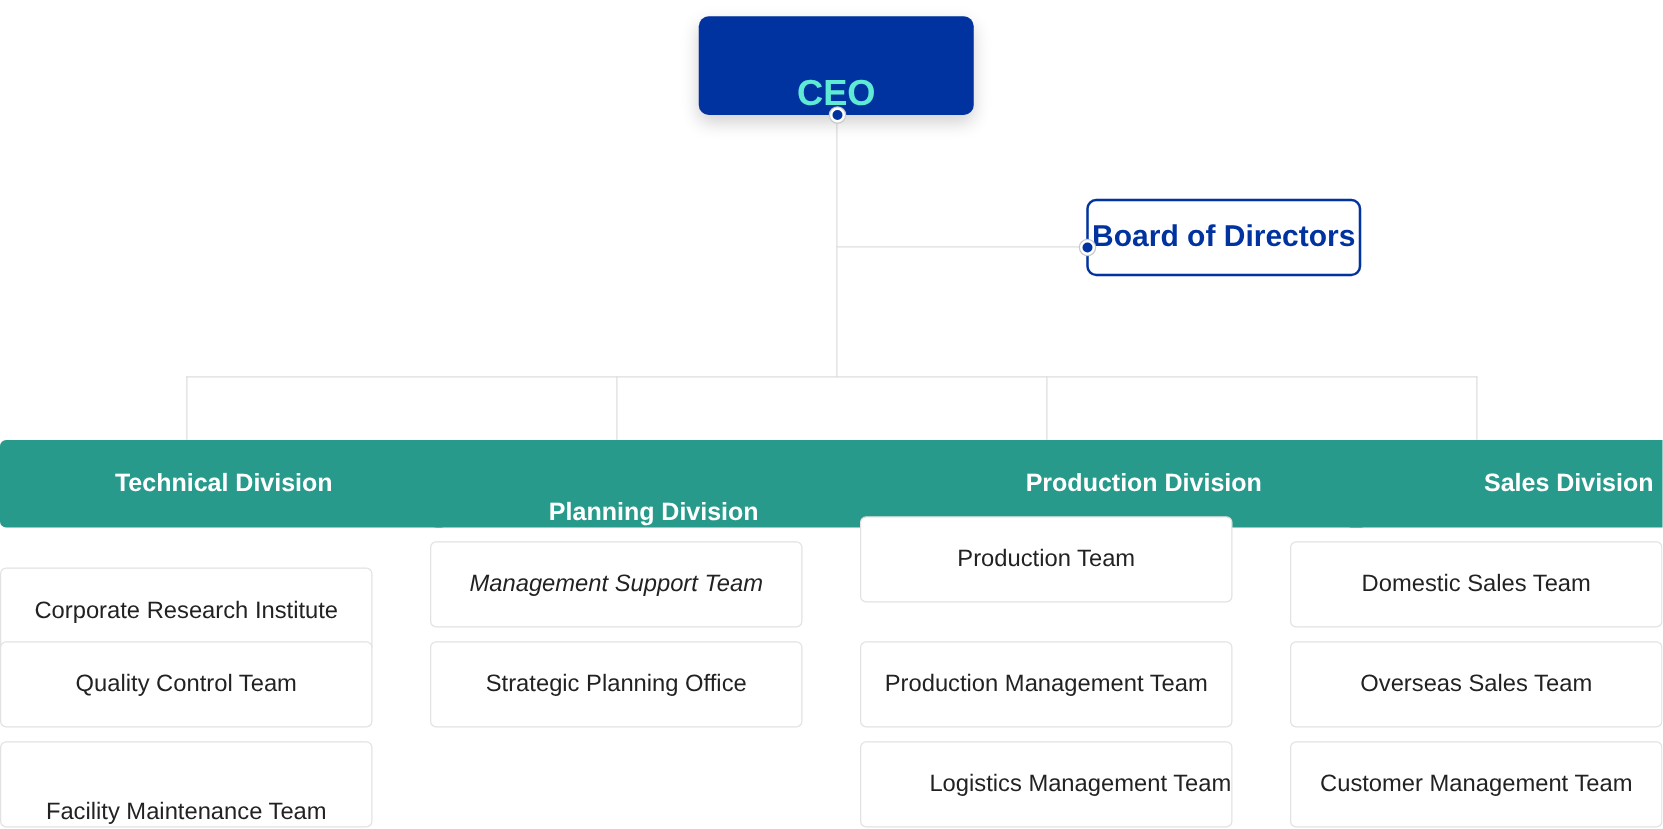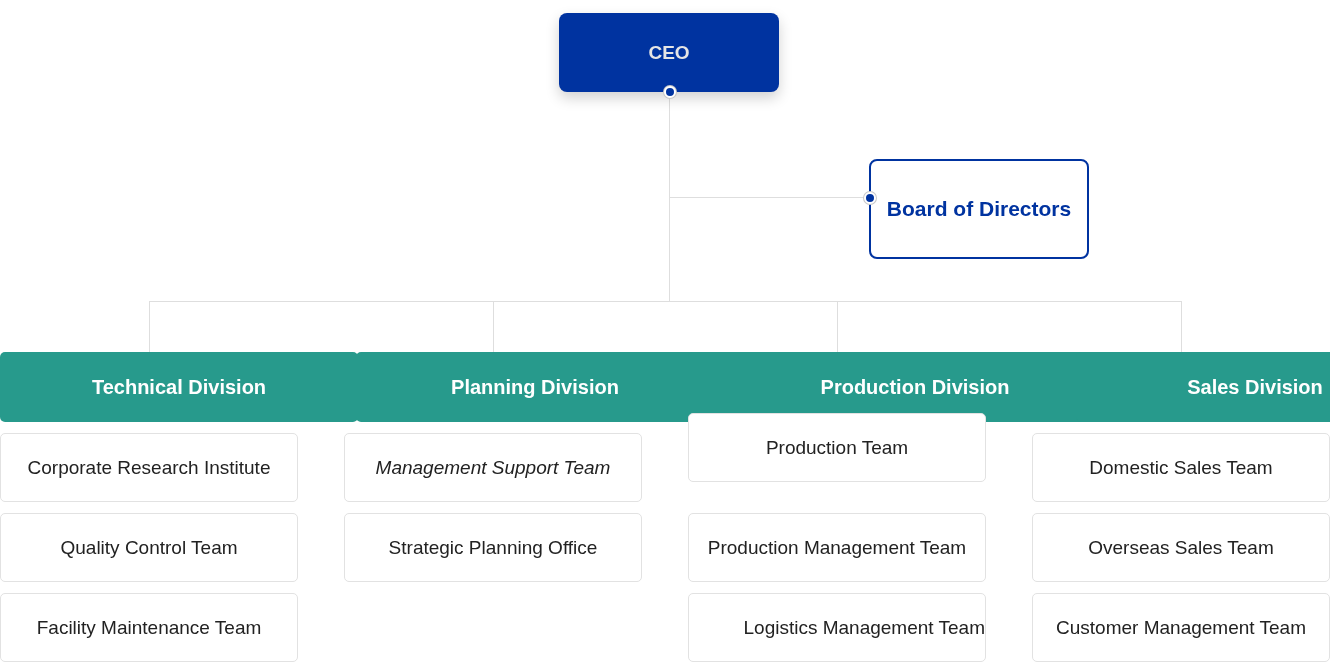--- a/index.html
+++ b/index.html
@@ -1,27 +1,27 @@
 <!DOCTYPE html>
 <html><head>
 <meta charset="utf-8">
 <style>
   html, body { margin: 0; padding: 0; background: #ffffff; }
   body { width: 1330px; height: 663px; position: relative; overflow: hidden;
          font-family: "Liberation Sans", "DejaVu Sans", sans-serif; }
   .line { position: absolute; background: #dedede; }
   .ceo { position: absolute; left: 559px; top: 13px; width: 220px; height: 79px;
-         background: #0033a0; border-radius: 8px; color: #e5e5e5; font-weight: bold;
-         font-size: 19px; display: flex; align-items: center; justify-content: center;
+         background: #0033a0; border-radius: 8px; color: #5eead4; font-weight: bold;
+         font-size: 29px; display: flex; align-items: flex-end; justify-content: center;
          box-shadow: 0 6px 14px rgba(0,0,0,0.18); box-sizing: border-box; }
   .dot { position: absolute; width: 8px; height: 8px; border-radius: 50%;
          background: #0033a0; border: 2px solid #fff; box-shadow: 0 0 0 1px #c8c8c8; }
-  .board { position: absolute; left: 869px; top: 159px; width: 220px; height: 100px;
+  .board { position: absolute; left: 869px; top: 159px; width: 220px; height: 62px;
            border: 2px solid #0033a0; border-radius: 8px; box-sizing: border-box;
-           color: #0033a0; font-weight: bold; font-size: 21px;
+           color: #0033a0; font-weight: bold; font-size: 24px;
            display: flex; align-items: center; justify-content: center; background: #fff; }
   .division { position: absolute; top: 352px; width: 358px; height: 70px;
               background: #279a8c; border-radius: 5px; color: #fff; font-weight: bold;
               font-size: 20px; display: flex; align-items: center; justify-content: center; }
   .team { position: absolute; width: 298px; height: 69px; box-sizing: border-box;
           border: 1px solid #e2e2e2; border-radius: 5px; background: #fff; color: #222;
           font-size: 19px; display: flex; align-items: center; justify-content: center; }
 </style>
 </head>
 <body>
@@ -40,31 +40,31 @@
 <div class="dot" style="left:664px; top:86px;"></div>
 
 <div class="board">
     <span>Board of Directors</span>
   </div>
 <div class="dot" style="left:864px; top:192px;"></div>
 
 <div class="division" style="left:0px;">
     <span>Technical Division</span>
   </div>
-<div class="team" style="left:0px; top:433px;">
+<div class="team" style="left:0px; top:454px;">
     <span>Corporate Research Institute</span>
   </div>
 <div class="team" style="left:0px; top:513px;">
     <span>Quality Control Team</span>
   </div>
-<div class="team" style="left:0px; top:593px;">
+<div class="team" style="left:0px; top:593px;align-items:flex-end;">
     <span>Facility Maintenance Team</span>
   </div>
 
-<div class="division" style="left:356px;">
+<div class="division" style="left:344px;align-items:flex-end;">
     <span>Planning Division</span>
   </div>
 <div class="team" style="left:344px; top:433px;font-style:italic;">
     <span>Management Support Team</span>
   </div>
 <div class="team" style="left:344px; top:513px;text-align:right;">
     <span>Strategic Planning Office</span>
   </div>
 
 <div class="division" style="left:688px;padding-left:48px;">

